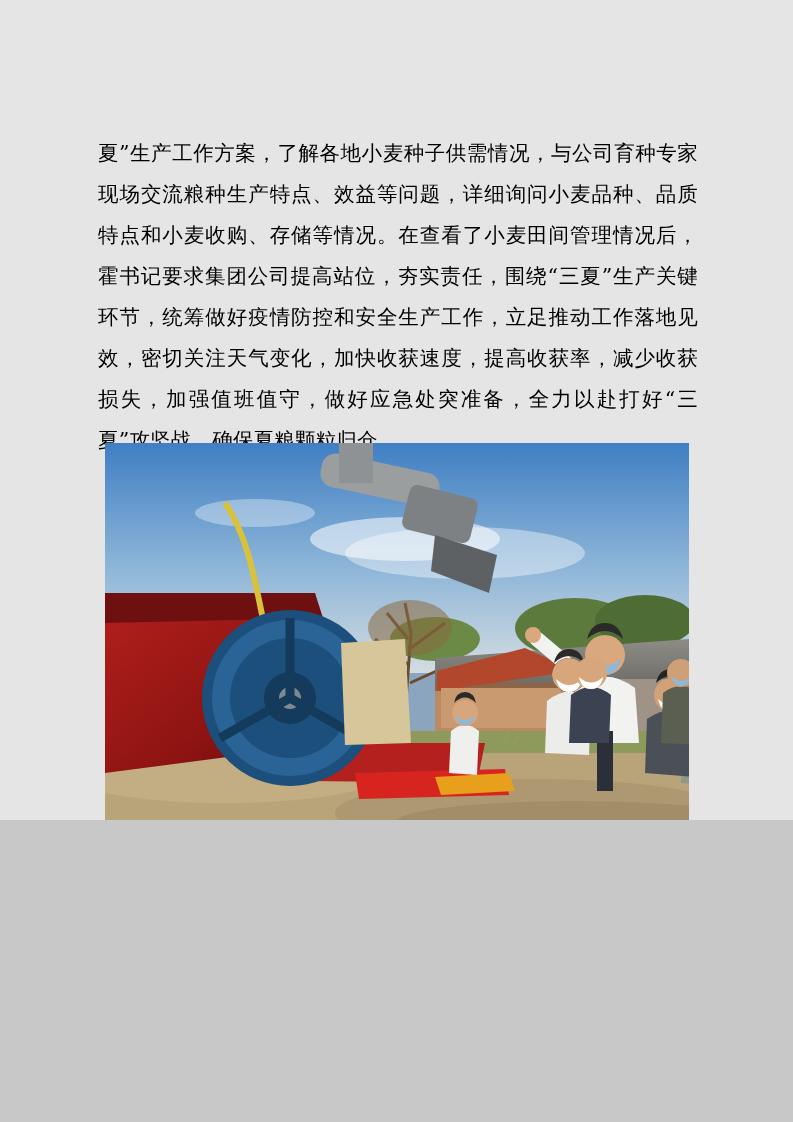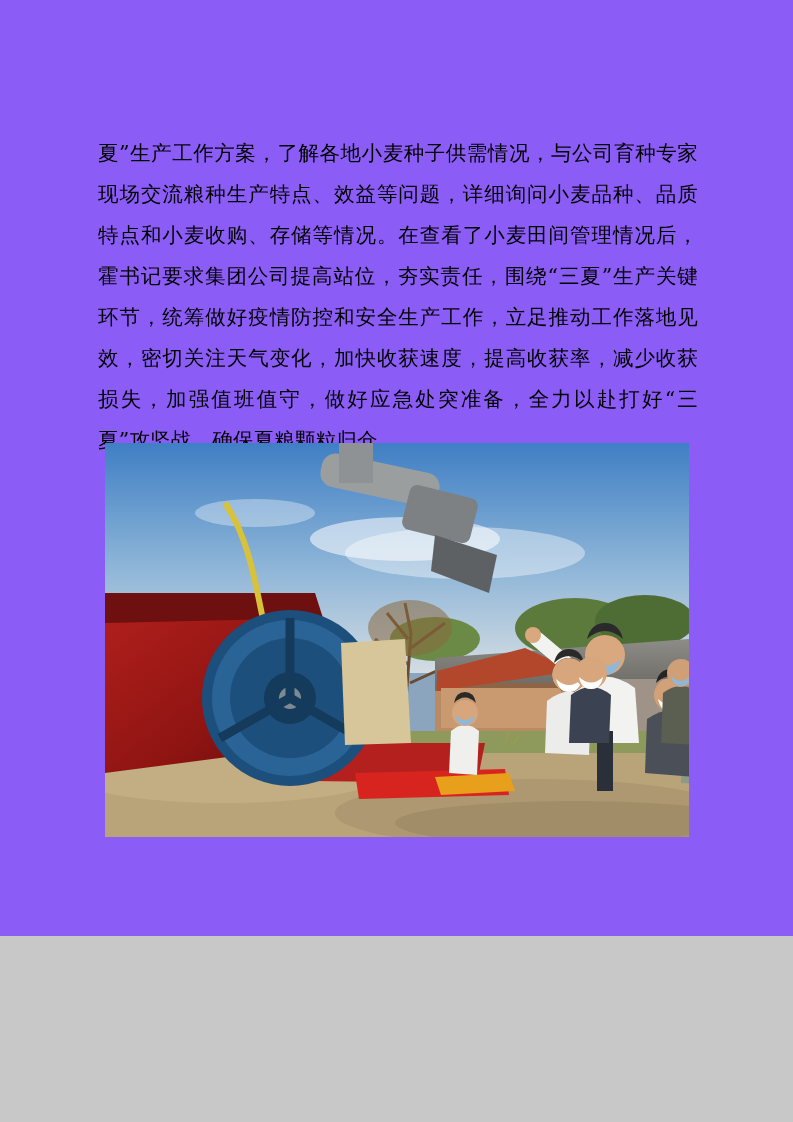--- a/index.html
+++ b/index.html
@@ -2,22 +2,22 @@
 <html><head>
 <meta charset="utf-8">
 <style>
   html, body {
     margin: 0;
     padding: 0;
     background: #c8c8c8;
   }
   .page {
     width: 793px;
-    height: 936px;
-    background: #8b5cf6;
+    height: 820px;
+    background: #e5e5e5;
     position: relative;
     margin: 0 auto;
     overflow: hidden;
     box-sizing: border-box;
     padding-left: 47px;
   }
   .body-text {
     position: absolute;
     left: 98px;
     top: 112px;

